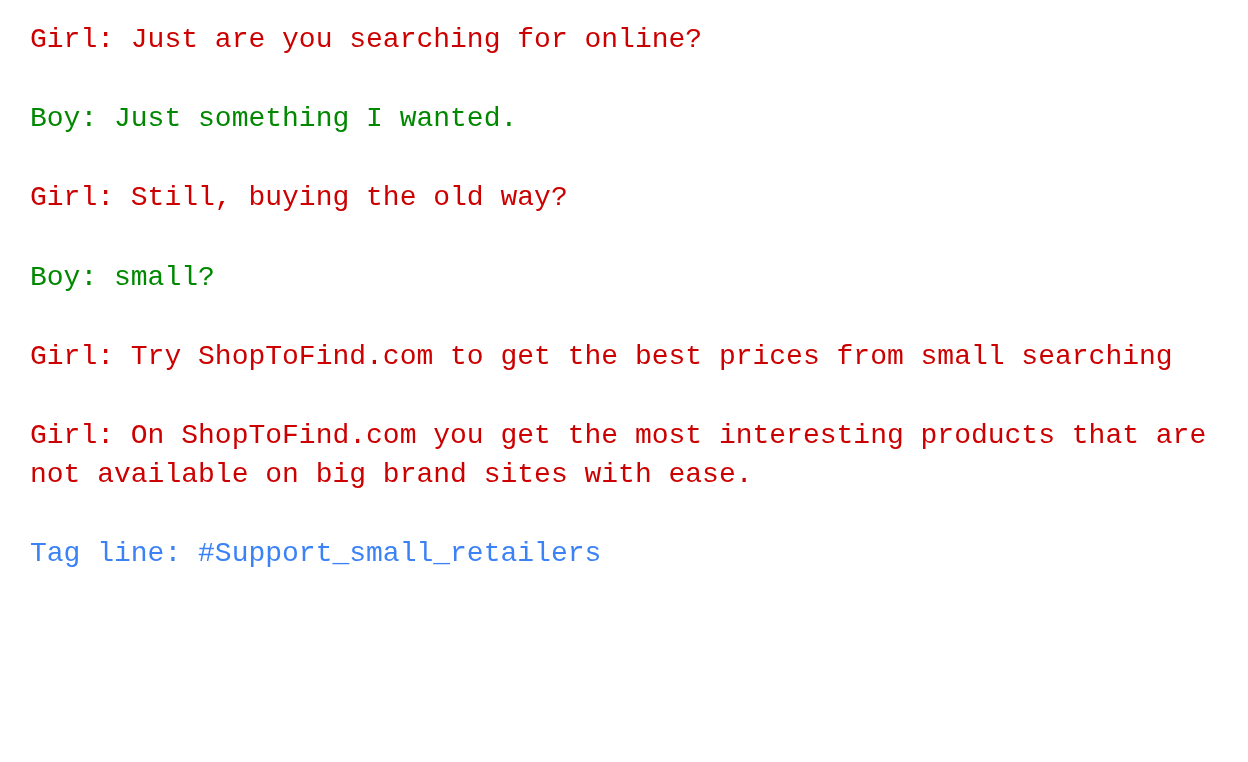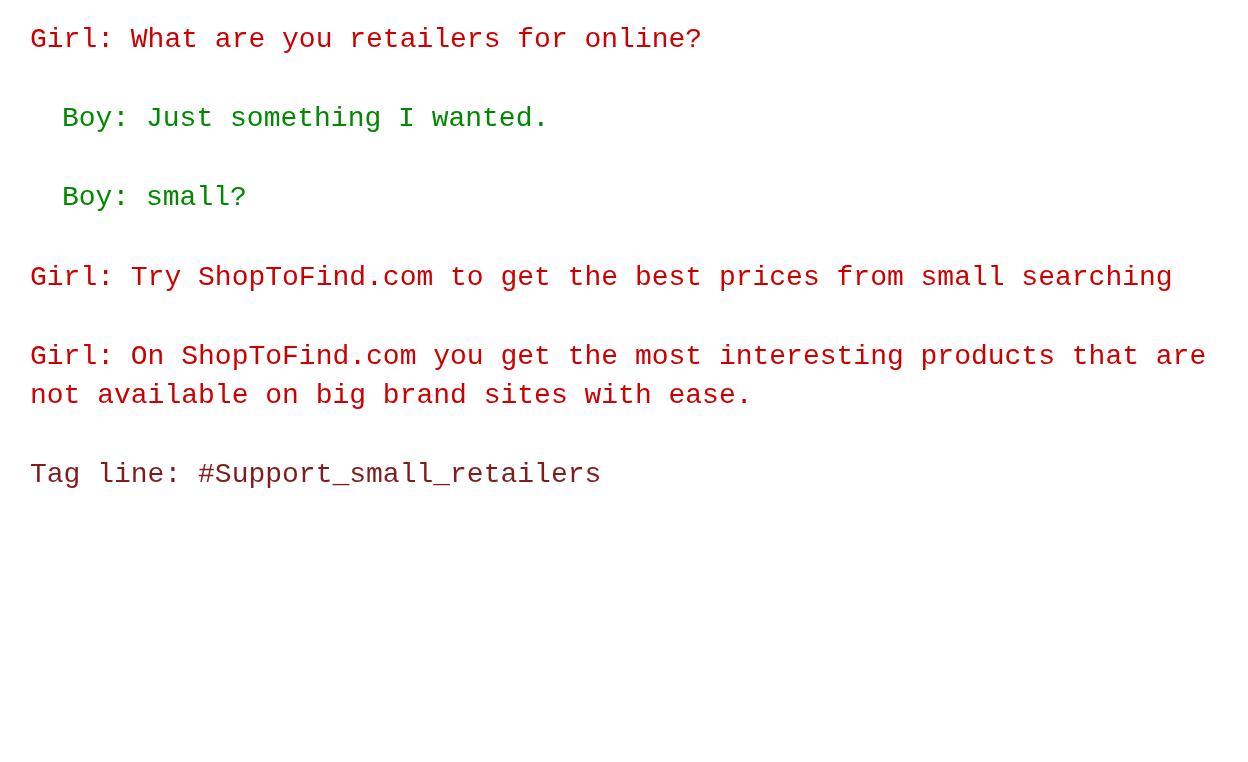--- a/index.html
+++ b/index.html
@@ -21,36 +21,36 @@
       margin-bottom: 40px;
       line-height: 1.4;
     }
 
     .girl {
       color: #cc0000;
     }
 
     .boy {
       color: #008800;
-      margin-left: 32px;
     }
 
     .tag-line {
-      color: #7f1d1d;
+      color: #3b82f6;
       margin-top: 10px;
     }
   </style>
 </head>
 <body>
 
 <div>
-  <p class="dialogue-line girl">Girl: What are you retailers for online?</p>
+  <p class="dialogue-line girl">Girl: Just are you searching for online?</p>
 
   <p class="dialogue-line boy">Boy: Just something I wanted.</p>
 
+  <p class="dialogue-line girl">Girl: Still, buying the old way?</p>
 
   <p class="dialogue-line boy">Boy: small?</p>
 
   <p class="dialogue-line girl">Girl: Try ShopToFind.com to get the best prices from small searching</p>
 
 
   <p class="dialogue-line girl">Girl: On ShopToFind.com you get the most interesting products that are not available on big brand sites with ease.</p>
 
 
   <p class="dialogue-line tag-line">Tag line: #Support_small_retailers</p>

